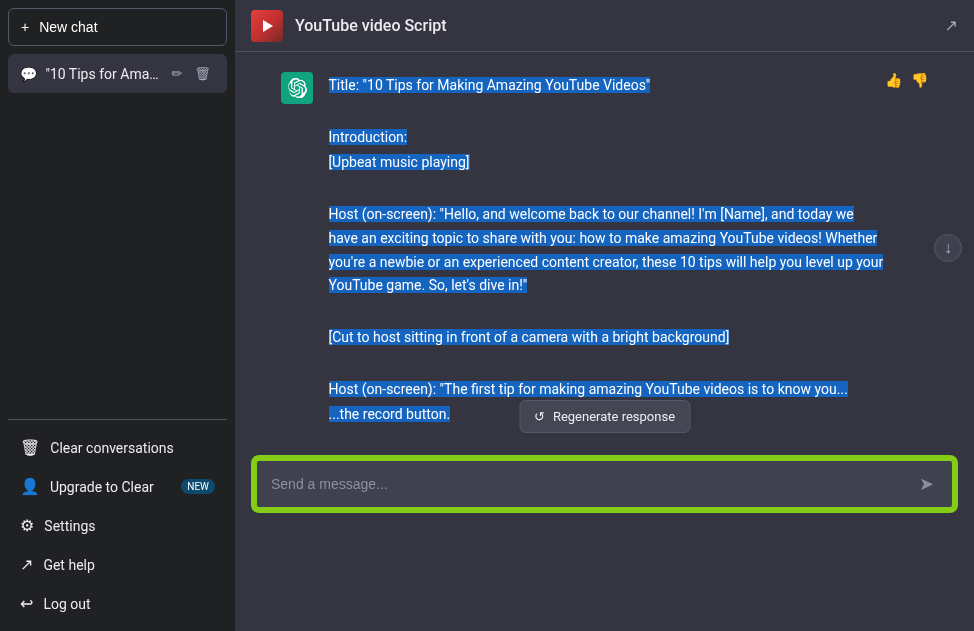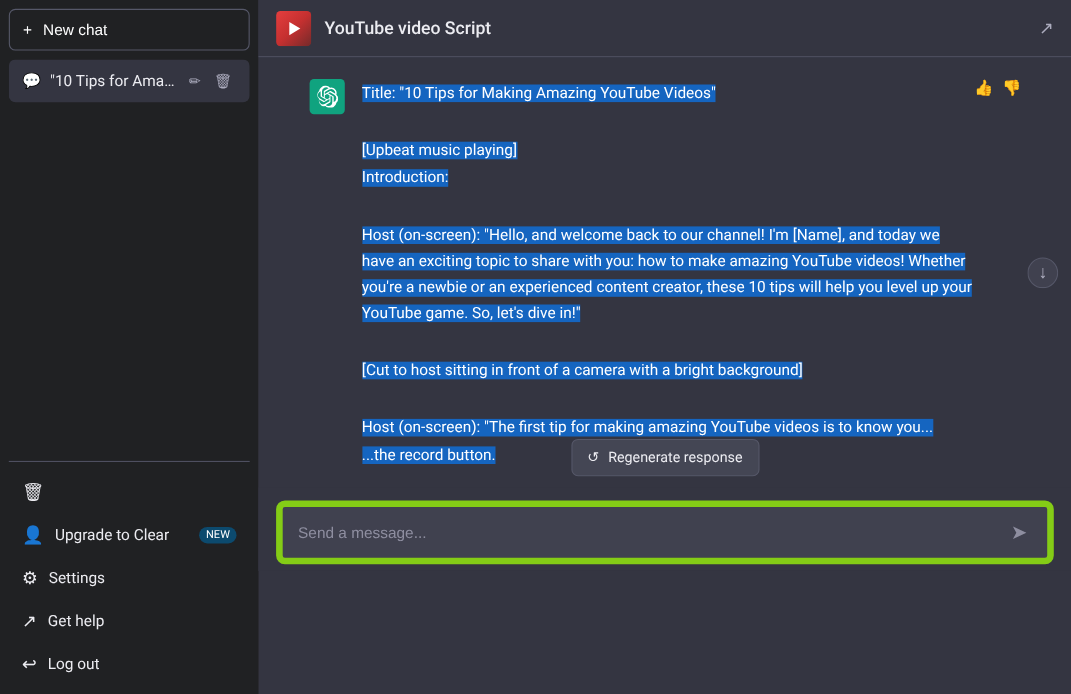--- a/index.html
+++ b/index.html
@@ -329,20 +329,21 @@
       <div class="chat-item-actions">
         <button title="Edit">✏</button>
         <button title="Delete">🗑</button>
       </div>
     </div>
   </div>
 
   <div class="sidebar-bottom">
     <div class="sidebar-menu-item">
       <span class="item-icon">🗑</span>
+      <span class="item-label">Clear conversations</span>
     </div>
     <div class="sidebar-menu-item">
       <span class="item-icon">👤</span>
       <span class="item-label">Upgrade to Clear</span>
       <span class="new-badge">NEW</span>
     </div>
     <div class="sidebar-menu-item">
       <span class="item-icon">⚙</span>
       <span class="item-label">Settings</span>
     </div>
@@ -381,24 +382,24 @@
           </div>
 
           <div class="message-body">
             <div style="display:flex; align-items:flex-start; justify-content:space-between;">
               <div style="flex:1;">
                 <p class="line">
                   <span class="sel">Title: "10 Tips for Making Amazing YouTube Videos"</span>
                 </p>
                 <p class="line">&nbsp;</p>
                 <p class="line">
+                  <span class="sel">Introduction:</span>
+                </p>
+                <p class="line">
                   <span class="sel">[Upbeat music playing]</span>
-                </p>
-                <p class="line">
-                  <span class="sel">Introduction:</span>
                 </p>
                 <p class="line">&nbsp;</p>
                 <p class="line">
                   <span class="sel">Host (on-screen): "Hello, and welcome back to our channel! I'm [Name], and today we have an exciting topic to share with you: how to make amazing YouTube videos! Whether you're a newbie or an experienced content creator, these 10 tips will help you level up your YouTube game. So, let's dive in!"</span>
                 </p>
                 <p class="line">&nbsp;</p>
                 <p class="line">
                   <span class="sel">[Cut to host sitting in front of a camera with a bright background]</span>
                 </p>
                 <p class="line">&nbsp;</p>

